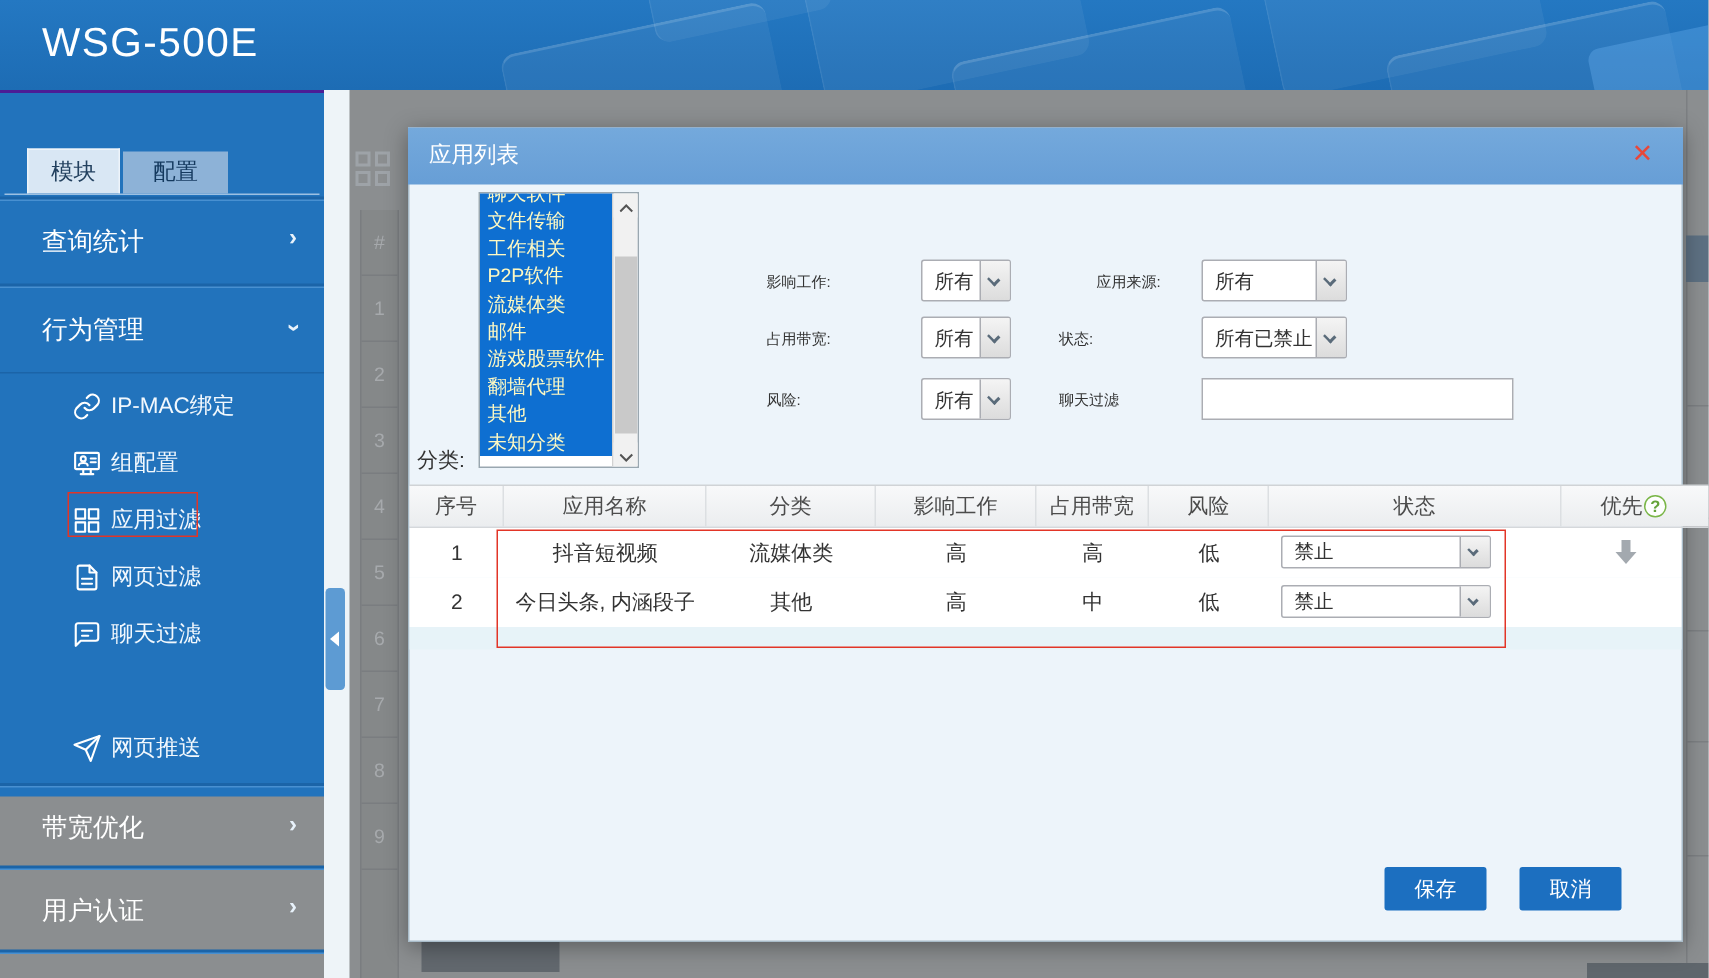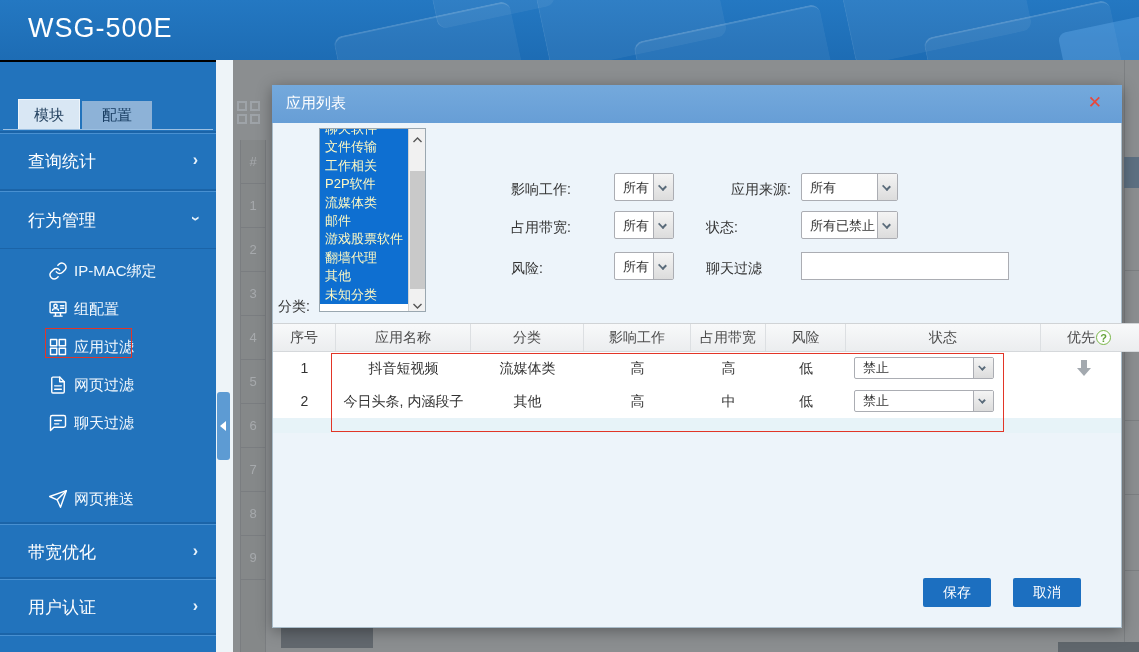--- a/index.html
+++ b/index.html
@@ -7,21 +7,21 @@
   body { font-family:"Liberation Sans","DejaVu Sans",sans-serif; position:relative; background:#8b8e90; }
   .abs { position:absolute; }
 
   
   .header { left:0; top:0; width:1139px; height:60px; background:linear-gradient(180deg,#2478c2,#1d6cb4); overflow:hidden; z-index:30; }
   .kb-key { position:absolute; border-radius:10px; background:rgba(255,255,255,0.055); border-top:2px solid rgba(255,255,255,0.14); border-left:1px solid rgba(255,255,255,0.07); transform:rotate(-12deg); }
   .kb-bright { position:absolute; border-radius:8px; background:rgba(125,195,255,0.28); transform:rotate(-12deg); }
   .brand { position:absolute; left:28px; top:13px; color:#fff; font-size:27px; letter-spacing:1px; font-weight:500; }
 
   
-  .sidebar { left:0; top:60px; width:216px; height:592px; background:#2273bc; border-top:2px solid #000000; z-index:20;padding-left:46px; }
+  .sidebar { left:0; top:60px; width:216px; height:471px; background:#2273bc; border-top:2px solid #4c1d95; z-index:20;padding-left:46px; }
   .tabs { position:absolute; left:0; top:37px; width:216px; height:30px; }
   .tab { position:absolute; top:0; height:30px; font-size:15px; text-align:center; line-height:30px; cursor:pointer; }
   .tab-active { left:18px; width:62px; background:#d9e7f4; color:#23415f; border:1px solid #eef4fa; border-bottom:none; }
   .tab-inactive { left:82px; width:70px; height:28px; line-height:28px; top:2px; background:#8db2d7; color:#14395e; }
   .tabline { position:absolute; left:3px; top:67px; width:210px; height:0; border-top:1px solid #9cc0e2; }
   .sect { position:absolute; left:0; width:216px; color:#fff; cursor:pointer; border-top:1px solid #4890d1; box-shadow:0 -2px 0 #1b64a8; }
   .sect-label { position:absolute; left:28px; top:50%; transform:translateY(-50%); font-size:17px; }
   .chev { position:absolute; right:18px; top:50%; transform:translateY(-58%); font-size:16px; font-weight:bold; color:#e8f2fb; }
   .chev-down { transform:translateY(-58%) rotate(90deg); }
   .submenu { position:absolute; left:0; top:186px; width:216px; height:275px; }
@@ -57,21 +57,21 @@
   .lbox { position:absolute; left:46px; top:43px; width:107px; height:184px; border:1px solid #9aa7b0; background:#fff; overflow:hidden; }
   .lbox ul { list-style:none; position:absolute; left:0; top:-9px; width:89px; background:#0e6fd1; }
   .lbox li { height:18.4px; line-height:18.4px; color:#fef9c3; font-size:13px; padding-left:5px; white-space:nowrap; cursor:pointer; }
   .lbox-sb { position:absolute; right:0; top:0; width:17px; height:100%; background:#f1f1f1; border-left:1px solid #d2d2d2; }
   .sb-btn { position:absolute; left:0; width:17px; height:16px; background:#f1f1f1; color:#606060; text-align:center; cursor:pointer; }
   .sb-btn svg { margin-top:4px; }
   .sb-thumb { position:absolute; left:1px; top:42px; width:15px; height:118px; background:#c9c9c9; cursor:pointer; }
   .cat-label { position:absolute; left:5px; top:213px; font-size:14px; color:#333; }
 
   
-  .flabel { position:absolute; font-size:14px; color:#333; }
+  .flabel { position:absolute; font-size:10px; color:#333; }
   .fsel { position:absolute; height:28px; background:#fff; border:1px solid #abadb3; border-radius:2px; cursor:pointer; }
   .fsel .val { position:absolute; left:8px; top:5px; font-size:13px; color:#333; white-space:nowrap; }
   .fsel .arr { position:absolute; right:0; top:0; width:20px; height:100%; background:linear-gradient(180deg,#f4f4f4,#dcdcdc); border-left:1px solid #abadb3; }
   .fsel .arr i { position:absolute; left:5px; top:9px; width:7px; height:7px; border-right:2px solid #5a6b7a; border-bottom:2px solid #5a6b7a; transform:rotate(45deg) scale(1,0.8); }
   .ftext { position:absolute; height:28px; background:#fff; border:1px solid #abadb3; font-size:13px; color:#333; padding:0 8px; outline:none; }
 
   
   .thead { position:absolute; left:0; top:238px; width:1012px; height:29px; background:linear-gradient(180deg,#f8f9fa,#ebedef); border-top:1px solid #d0d3d6; border-bottom:1px solid #d5d8db; display:flex; }
   .th { height:100%; border-right:1px solid #dcdfe2; color:#4c4c4c; font-size:14px; text-align:center; line-height:27px; position:relative; }
   .th:last-child { border-right:none; }

